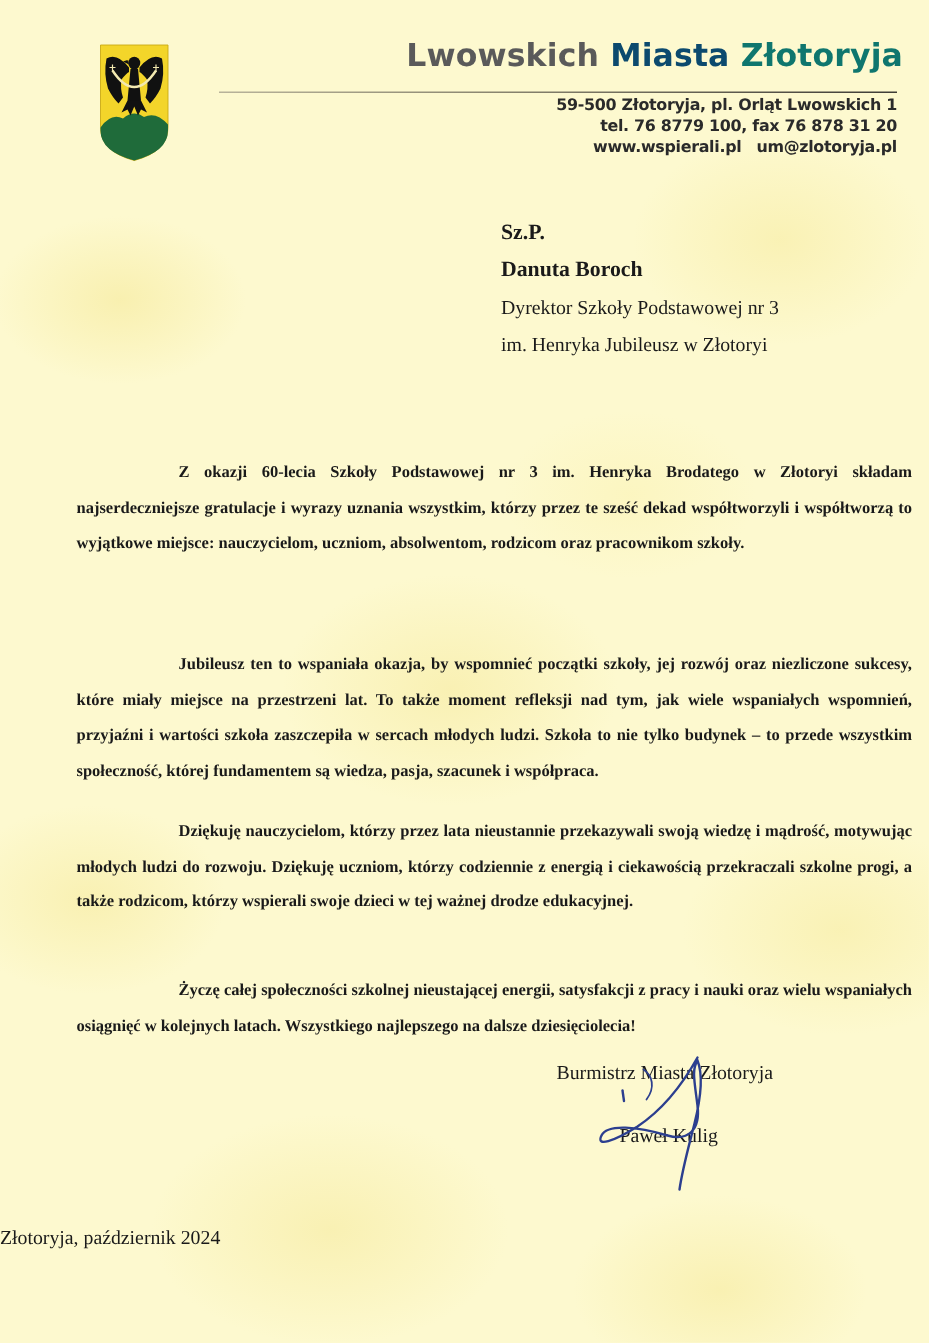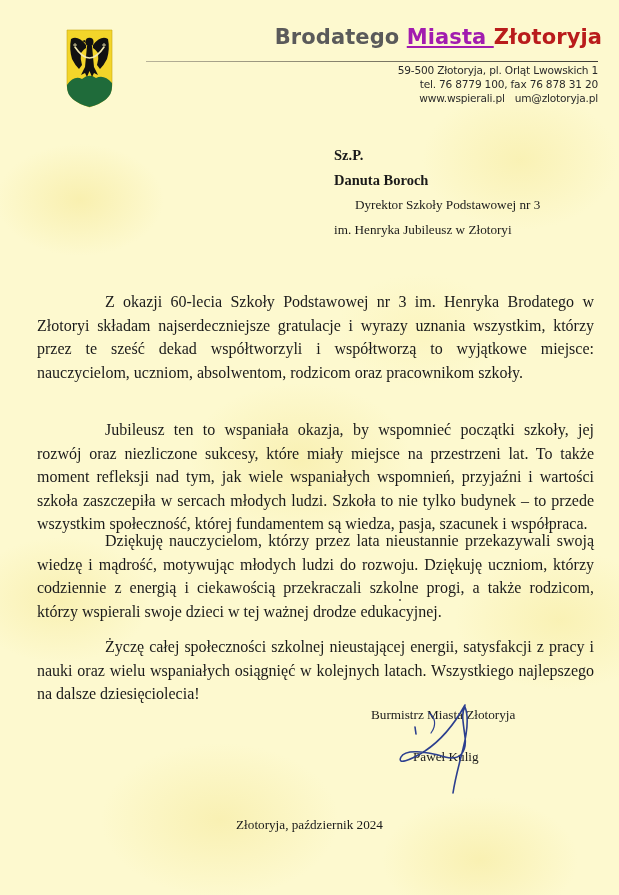--- a/index.html
+++ b/index.html
@@ -19,58 +19,59 @@
       color: #1a1a1a;
     }
     .abs { position: absolute; }
     
     #crest { left: 66px; top: 29px; width: 47px; height: 79px; }
     #hdr-title {
       left: 262px; top: 25px; width: 340px; text-align: right;
       font-family: "DejaVu Sans", sans-serif; font-size: 21px; font-weight: bold;
       color: #5a5a5a; letter-spacing: 0.1px; white-space: nowrap;
     }
-    #hdr-title .m { color: #a21caf; text-decoration: underline; }
-    #hdr-title .z { color: #b91c1c; }
+    #hdr-title .m { color: #0c4a6e; }
+    #hdr-title .z { color: #0f766e; }
     #hdr-rule {
       left: 146px; top: 61px; width: 452px; height: 1px;
       background: linear-gradient(to right, #b8b39a 0%, #8a8670 40%, #3e3c36 100%);
     }
     .hdr-line {
       right: 21px; white-space: nowrap;
       font-family: "DejaVu Sans", sans-serif; font-size: 10.6px; color: #2a2a2a;
       letter-spacing: -0.2px;
+      font-weight: bold;
     }
     #hdr-addr { top: 64px; }
     #hdr-tel { top: 78px; padding-left: 14px; }
     #hdr-web { top: 92px; }
     #hdr-web .gap { display: inline-block; width: 10px; }
 
     
     .addr { left: 334px; white-space: nowrap; font-size: 13.2px; }
     #salutation { top: 147px; font-weight: bold; font-size: 14.5px; text-align: center; }
     #name { top: 172px; font-weight: bold; font-size: 14.5px; }
-    #role1 { top: 197px; margin-left: 21px; }
+    #role1 { top: 197px; }
     #role2 { top: 222px; }
 
     
     .para {
-      left: 37px; width: 557px; font-size: 16px; line-height: 23.5px;
-      text-align: justify; text-indent: 68px; margin: 0;
+      left: 37px; width: 557px; font-size: 11px; line-height: 23.5px;
+      text-align: justify; text-indent: 68px; margin: 14px; font-weight: bold;
     }
     #p1 { top: 290px; }
     #p2 { top: 418px; }
     #p3 { top: 529px; }
     #p4 { top: 635px; }
 
     
     #sig-title { left: 371px; top: 707px; font-size: 13.2px; white-space: nowrap; }
     #sig-name { left: 413px; top: 749px; font-size: 13.2px; white-space: nowrap; }
     #sig-scribble { left: 395px; top: 703px; width: 100px; height: 92px; }
-    #place-date { left: 0; width: 619px; top: 817px; text-align: center; font-size: 13.2px; }
+    #place-date { left: 0; width: 619px; top: 817px; text-align: left; font-size: 13.2px; }
     #stray-dot { left: 399px; top: 599px; width: 2px; height: 2px; background: #444; border-radius: 50%; }
   </style>
 </head>
 <body>
 
 <div class="abs" id="crest">
   <svg width="47" height="79" viewBox="0 0 47 79">
     <path d="M1 1 H46 V56 Q46 72 23.5 78 Q1 72 1 56 Z" fill="#f3d52a" stroke="#c9a915" stroke-width="0.6"></path>
     <path d="M1 56 Q8 46 16 50 Q23 44 30 49 Q38 45 46 54 L46 58 Q46 72 23.5 78 Q1 72 1 58 Z" fill="#1f6b3a"></path>
     <g fill="#111">
@@ -84,21 +85,21 @@
     <path d="M9 18 Q23.5 40 38 18" fill="none" stroke="#f3e9b0" stroke-width="1.6"></path>
     <g stroke="#f3e9b0" stroke-width="0.8">
       <line x1="9" y1="14" x2="9" y2="19"></line>
         <line x1="7" y1="16" x2="11" y2="16"></line>
       <line x1="38" y1="14" x2="38" y2="19"></line>
         <line x1="36" y1="16" x2="40" y2="16"></line>
     </g>
   </svg>
 </div>
 
-<div class="abs" id="hdr-title"><span>Brodatego </span><span class="m">Miasta </span><span class="z">Złotoryja</span></div>
+<div class="abs" id="hdr-title"><span>Lwowskich </span><span class="m">Miasta </span><span class="z">Złotoryja</span></div>
 <div class="abs" id="hdr-rule"></div>
 <div class="abs hdr-line" id="hdr-addr">59-500 Złotoryja, pl. Orląt Lwowskich 1</div>
 <div class="abs hdr-line" id="hdr-tel">tel. 76 8779 100, fax 76 878 31 20</div>
 <div class="abs hdr-line" id="hdr-web"><span>www.wspierali.pl</span><span class="gap"></span><span>um@zlotoryja.pl</span></div>
 
 <div class="abs addr" id="salutation">Sz.P.</div>
 <div class="abs addr" id="name">Danuta Boroch</div>
 <div class="abs addr" id="role1">Dyrektor Szkoły Podstawowej nr 3</div>
 <div class="abs addr" id="role2">im. Henryka Jubileusz w Złotoryi</div>
 

